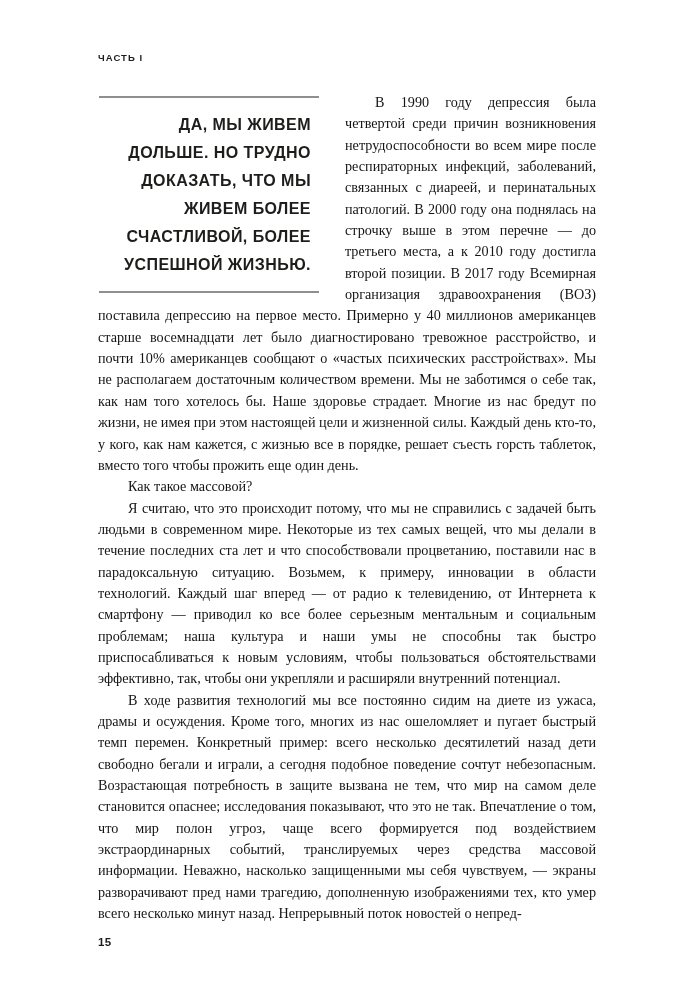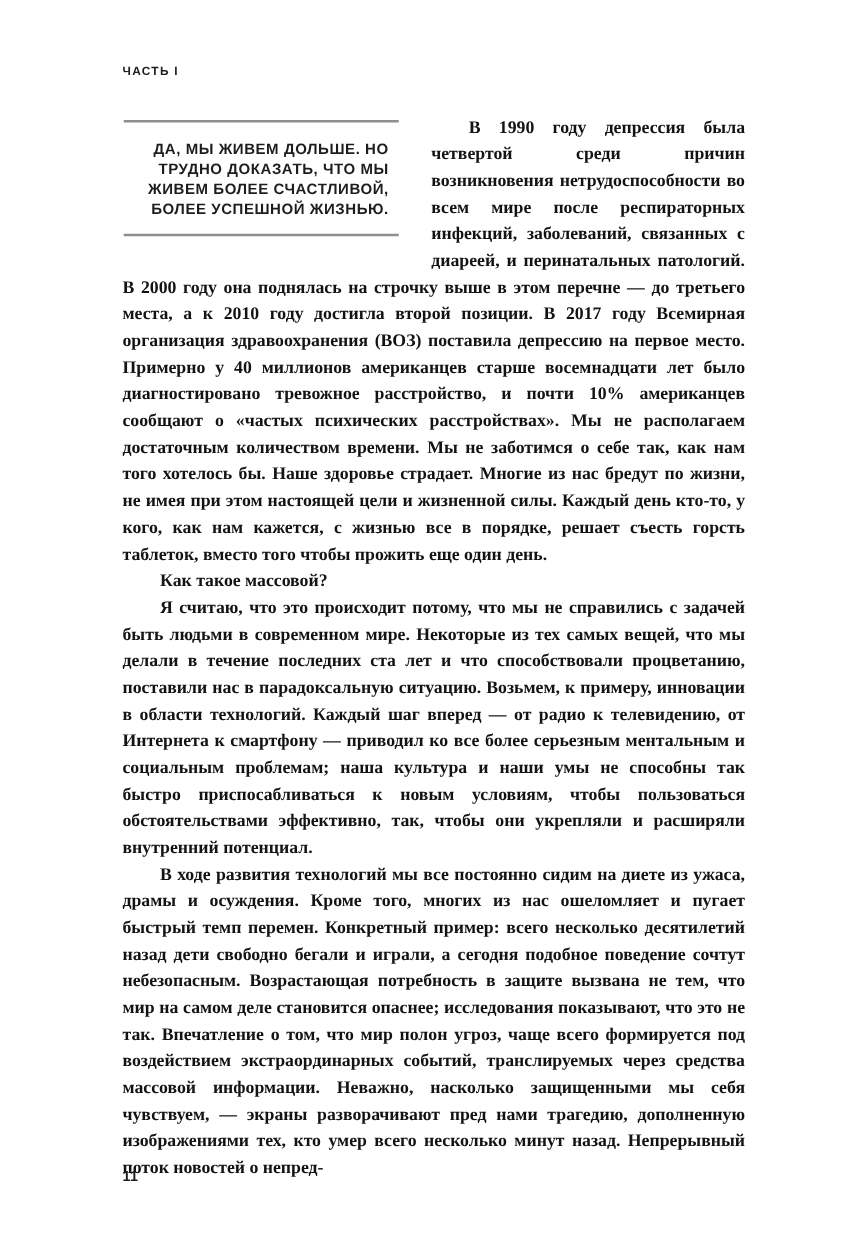--- a/index.html
+++ b/index.html
@@ -40,44 +40,43 @@
     line-height: 21.35px;
     color: #131313;
     text-align: justify;
     text-justify: inter-word;
     hyphens: manual;
     -webkit-hyphens: manual;
   }
   .text-column p {
     margin: 0;
     text-indent: 30px;
-    font-weight: bold;
   }
 
   
   .pullquote {
     float: left;
     width: 220px;
     margin: 4px 26px 10px 0;
     
     padding: 0;
     box-sizing: border-box;
   }
   .pullquote .rule {
     height: 2px;
     background: #8f8f8f;
     width: 100%;
   }
   .pullquote .rule.top { margin-bottom: 13px; }
   .pullquote .rule.bottom { margin-top: 12px; }
   .pullquote .quote-text {
     font-family: "Liberation Sans", "DejaVu Sans", sans-serif;
-    font-size: 12px;
+    font-size: 16px;
     font-weight: 600;
-    line-height: 16px;
+    line-height: 28px;
     letter-spacing: 0.45px;
     color: #1d1d1b;
     text-align: right;
     text-indent: 0;
     margin: 8px;
     text-transform: uppercase;
   }
 
   
   .float-spacer {
@@ -116,15 +115,15 @@
       <div class="rule bottom"></div>
     </div>
 
     <p>В 1990 году депрессия была четвертой среди причин возникновения нетрудоспособности во всем мире после респираторных инфекций, заболеваний, связанных с диареей, и перинатальных патологий. В 2000 году она поднялась на строчку выше в этом перечне — до третьего места, а к 2010 году достигла второй позиции. В 2017 году Всемирная организация здравоохранения (ВОЗ) поставила депрессию на первое место. Примерно у 40 миллионов американцев старше восемнадцати лет было диагностировано тревожное расстройство, и почти 10% американцев сообщают о «частых психических расстройствах». Мы не располагаем достаточным количеством времени. Мы не заботимся о себе так, как нам того хотелось бы. Наше здоровье страдает. Многие из нас бредут по жизни, не имея при этом настоящей цели и жизненной силы. Каждый день кто-то, у кого, как нам кажется, с жизнью все в порядке, решает съесть горсть таблеток, вместо того чтобы прожить еще один день.</p>
     <p>Как такое массовой?</p>
     <p>Я считаю, что это происходит потому, что мы не справились с задачей быть людьми в современном мире. Некоторые из тех самых вещей, что мы делали в течение последних ста лет и что способствовали процветанию, поставили нас в парадоксальную ситуацию. Возьмем, к примеру, инновации в области технологий. Каждый шаг вперед — от радио к телевидению, от Интернета к смартфону — приводил ко все более серьезным ментальным и социальным проблемам; наша культура и наши умы не способны так быстро приспосабливаться к новым условиям, чтобы пользоваться обстоятельствами эффективно, так, чтобы они укрепляли и расширяли внутренний потенциал.</p>
     <p>В ходе развития технологий мы все постоянно сидим на диете из ужаса, драмы и осуждения. Кроме того, многих из нас ошеломляет и пугает быстрый темп перемен. Конкретный пример: всего несколько десятилетий назад дети свободно бегали и играли, а сегодня подобное поведение сочтут небезопасным. Возрастающая потребность в защите вызвана не тем, что мир на самом деле становится опаснее; исследования показывают, что это не так. Впечатление о том, что мир полон угроз, чаще всего формируется под воздействием экстраординарных событий, транслируемых через средства массовой информации. Неважно, насколько защищенными мы себя чувствуем, — экраны разворачивают пред нами трагедию, дополненную изображениями тех, кто умер всего несколько минут назад. Непрерывный поток новостей о непред-</p>
 
   </div>
 
-  <div class="folio">11</div>
+  <div class="folio">15</div>
 
 </div>
 
 </body></html>

